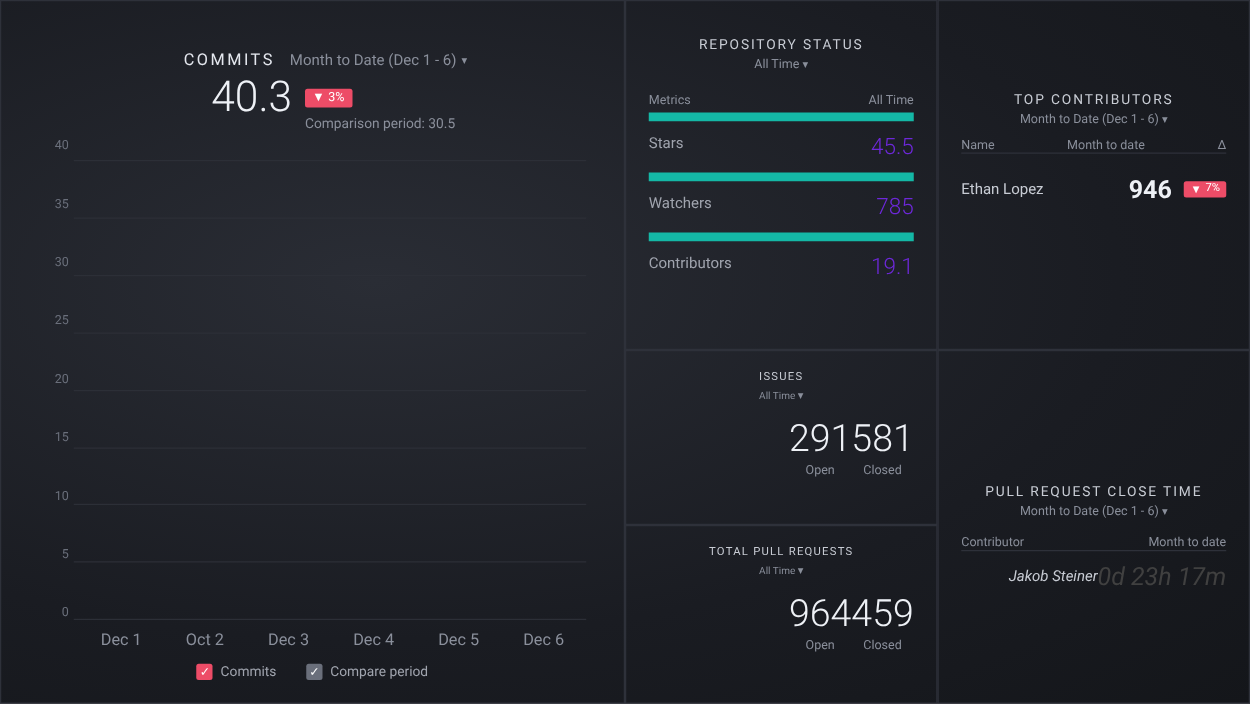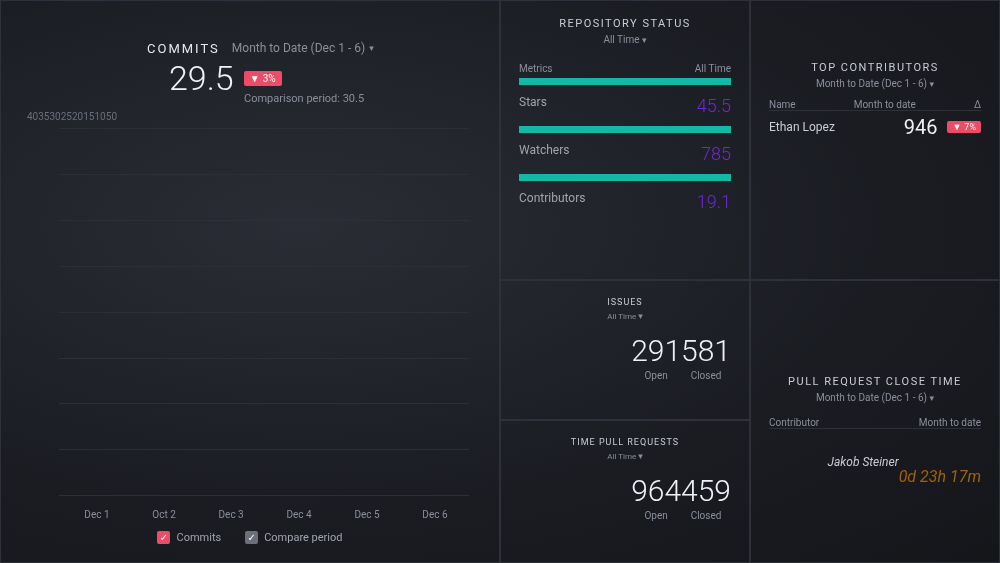--- a/index.html
+++ b/index.html
@@ -23,76 +23,76 @@
   .commits-panel { grid-row: 1 / span 3; display: flex; flex-direction: column; }
   .commits-header { display: flex; align-items: flex-start; gap: 12px; padding-left: 128px; padding-top: 28px; }
   .commits-title { font-size: 13px; letter-spacing: 2px; color: #e4e7ee; }
   .period-select { font-size: 12px; color: #8a8f9b; display: inline-flex; align-items: center; gap: 4px; }
   .commits-row2 { display: flex; align-items: center; gap: 10px; padding-left: 150px; margin-top: 2px; }
   .big-number { font-size: 34px; font-weight: 300; color: #eef1f6; }
   .delta-badge { background: #ed4c67; color: #fff; font-size: 10px; padding: 2px 6px; border-radius: 2px; display: inline-flex; align-items: center; gap: 3px; }
   .delta-badge.small { font-size: 9px; padding: 1px 5px; }
   .comparison { font-size: 11px; color: #8a8f9b; padding-left: 225px; margin-top: -6px; }
   .chart-area { flex: 1; position: relative; margin-top: 6px; }
-  .y-axis { position: absolute; left: 8px; top: 0; bottom: 54px; width: 28px; display: flex; flex-direction: row; justify-content: space-between; font-size: 10px; color: #6a6f7b; text-align: right; }
+  .y-axis { position: absolute; left: 8px; top: 0; bottom: 54px; width: 28px; display: flex; flex-direction: column; justify-content: space-between; font-size: 10px; color: #6a6f7b; text-align: right; }
   .grid-lines { position: absolute; left: 40px; right: 12px; top: 0; bottom: 54px; }
   .grid-lines div { position: absolute; left: 0; right: 0; border-top: 1px solid #2c2f37; }
   .bars { position: absolute; left: 40px; right: 12px; top: 0; bottom: 54px; display: flex; justify-content: space-around; align-items: flex-end; }
   .bar-group { display: flex; align-items: flex-end; gap: 4px; width: 48px; justify-content: center; }
   .bar { width: 14px; border-radius: 1px; }
   .bar.commits { background: #ed4c67; }
   .bar.compare { background: #6a6f7b; }
-  .x-labels { position: absolute; left: 44px; right: 12px; bottom: 30px; display: flex; justify-content: space-around; font-size: 10px; color: #8a8f9b; }
+  .x-labels { position: absolute; left: 44px; right: 12px; bottom: 30px; display: flex; justify-content: space-around; font-size: 13px; color: #8a8f9b; }
   .legend { position: absolute; left: 0; right: 0; bottom: 6px; display: flex; justify-content: center; gap: 24px; font-size: 11px; color: #a0a4ae; }
   .legend-item { display: inline-flex; align-items: center; gap: 6px; }
   .chk { width: 13px; height: 13px; border-radius: 2px; display: inline-flex; align-items: center; justify-content: center; color: #fff; font-size: 10px; }
   .chk.pink { background: #ed4c67; }
   .chk.gray { background: #6a6f7b; }
   
   .repo-status { grid-column: 2; grid-row: 1; }
-  .panel-title { text-align: center; font-size: 11px; letter-spacing: 1.5px; color: #c8ccd4; margin-top: 4px; }
+  .panel-title { text-align: center; font-size: 11px; letter-spacing: 1.5px; color: #c8ccd4; margin-top: 16px; }
   .panel-sub { text-align: center; font-size: 10px; color: #8a8f9b; margin-top: 4px; }
   .metrics-head { display: flex; justify-content: space-between; font-size: 10px; color: #8a8f9b; margin-top: 18px; padding-bottom: 4px; }
   .metric-row { display: flex; justify-content: space-between; padding: 10px 0; border-top: 7px solid #14b8a6; font-size: 12px; }
   .metric-row .label { color: #a0a4ae; }
   .metric-row .value { color: #6d28d9; font-size: 18px; font-weight: 300; }
   
   .top-contrib { grid-column: 3; grid-row: 1; }
   .tc-head { display: flex; justify-content: space-between; font-size: 10px; color: #8a8f9b; margin-top: 10px; }
-  .tc-row { display: flex; justify-content: space-between; align-items: center; padding: 4px 0; border-top: 1px solid #2e313a; }
+  .tc-row { display: flex; justify-content: space-between; align-items: center; padding: 16px 0; border-top: 1px solid #2e313a; }
   .tc-row .name { font-size: 12px; color: #c8ccd4; flex: 1; }
-  .tc-row .val { font-size: 20px; color: #eef1f6; font-weight: 400; margin-right: 10px; }
+  .tc-row .val { font-size: 20px; color: #eef1f6; font-weight: 700; margin-right: 10px; }
   
   .stat-panel .panel-title { font-size: 9px; margin-top: 4px; letter-spacing: 1px; }
   .stat-panel .panel-sub { font-size: 8px; }
   .stat-pair { display: flex; justify-content: flex-end; margin-top: 12px; }
   .stat { text-align: center; }
   .stat .num { font-size: 30px; font-weight: 300; color: #eef1f6; }
   .stat .lbl { font-size: 10px; color: #8a8f9b; margin-top: 2px; }
   
   .pr-time { grid-column: 3; grid-row: 2 / span 2; }
   .prt-head { display: flex; justify-content: space-between; font-size: 10px; color: #8a8f9b; margin-top: 14px; }
   .prt-row { display: flex; justify-content: flex-end; align-items: center; padding: 8px 0; border-top: 1px solid #2e313a; font-style: italic; }
   .prt-row .name { font-size: 12px; color: #c8ccd4; }
-  .prt-row .val { font-size: 16px; color: #a16207; margin-top: 30px; }
+  .prt-row .val { font-size: 20px; color: #404040; }
   .chev { font-size: 9px; }
 </style>
 </head>
 <body>
 
 <div class="panel commits-panel">
   <div class="commits-header">
     <span class="commits-title">COMMITS</span>
     <span class="period-select">
       <span>Month to Date (Dec 1 - 6)</span>
       <span class="chev">▾</span>
     </span>
   </div>
   <div class="commits-row2">
-    <span class="big-number">29.5</span>
+    <span class="big-number">40.3</span>
     <span class="delta-badge">
       <span>▼</span>
       <span>3%</span>
     </span>
   </div>
   <div class="comparison">Comparison period: 30.5</div>
 
   <div class="chart-area">
     <div class="y-axis" id="y-axis">
         <span>40</span>
@@ -222,21 +222,21 @@
       <div class="lbl">Open</div>
     </div>
     <div class="stat">
       <div class="num">581</div>
       <div class="lbl">Closed</div>
     </div>
   </div>
 </div>
 
 <div class="panel stat-panel" style="grid-column:2; grid-row:3">
-  <div class="panel-title">TIME PULL REQUESTS</div>
+  <div class="panel-title">TOTAL PULL REQUESTS</div>
   <div class="panel-sub">
     <span>All Time</span>
     <span class="chev">▾</span>
   </div>
   <div class="stat-pair">
     <div class="stat">
       <div class="num">964</div>
       <div class="lbl">Open</div>
     </div>
     <div class="stat">

